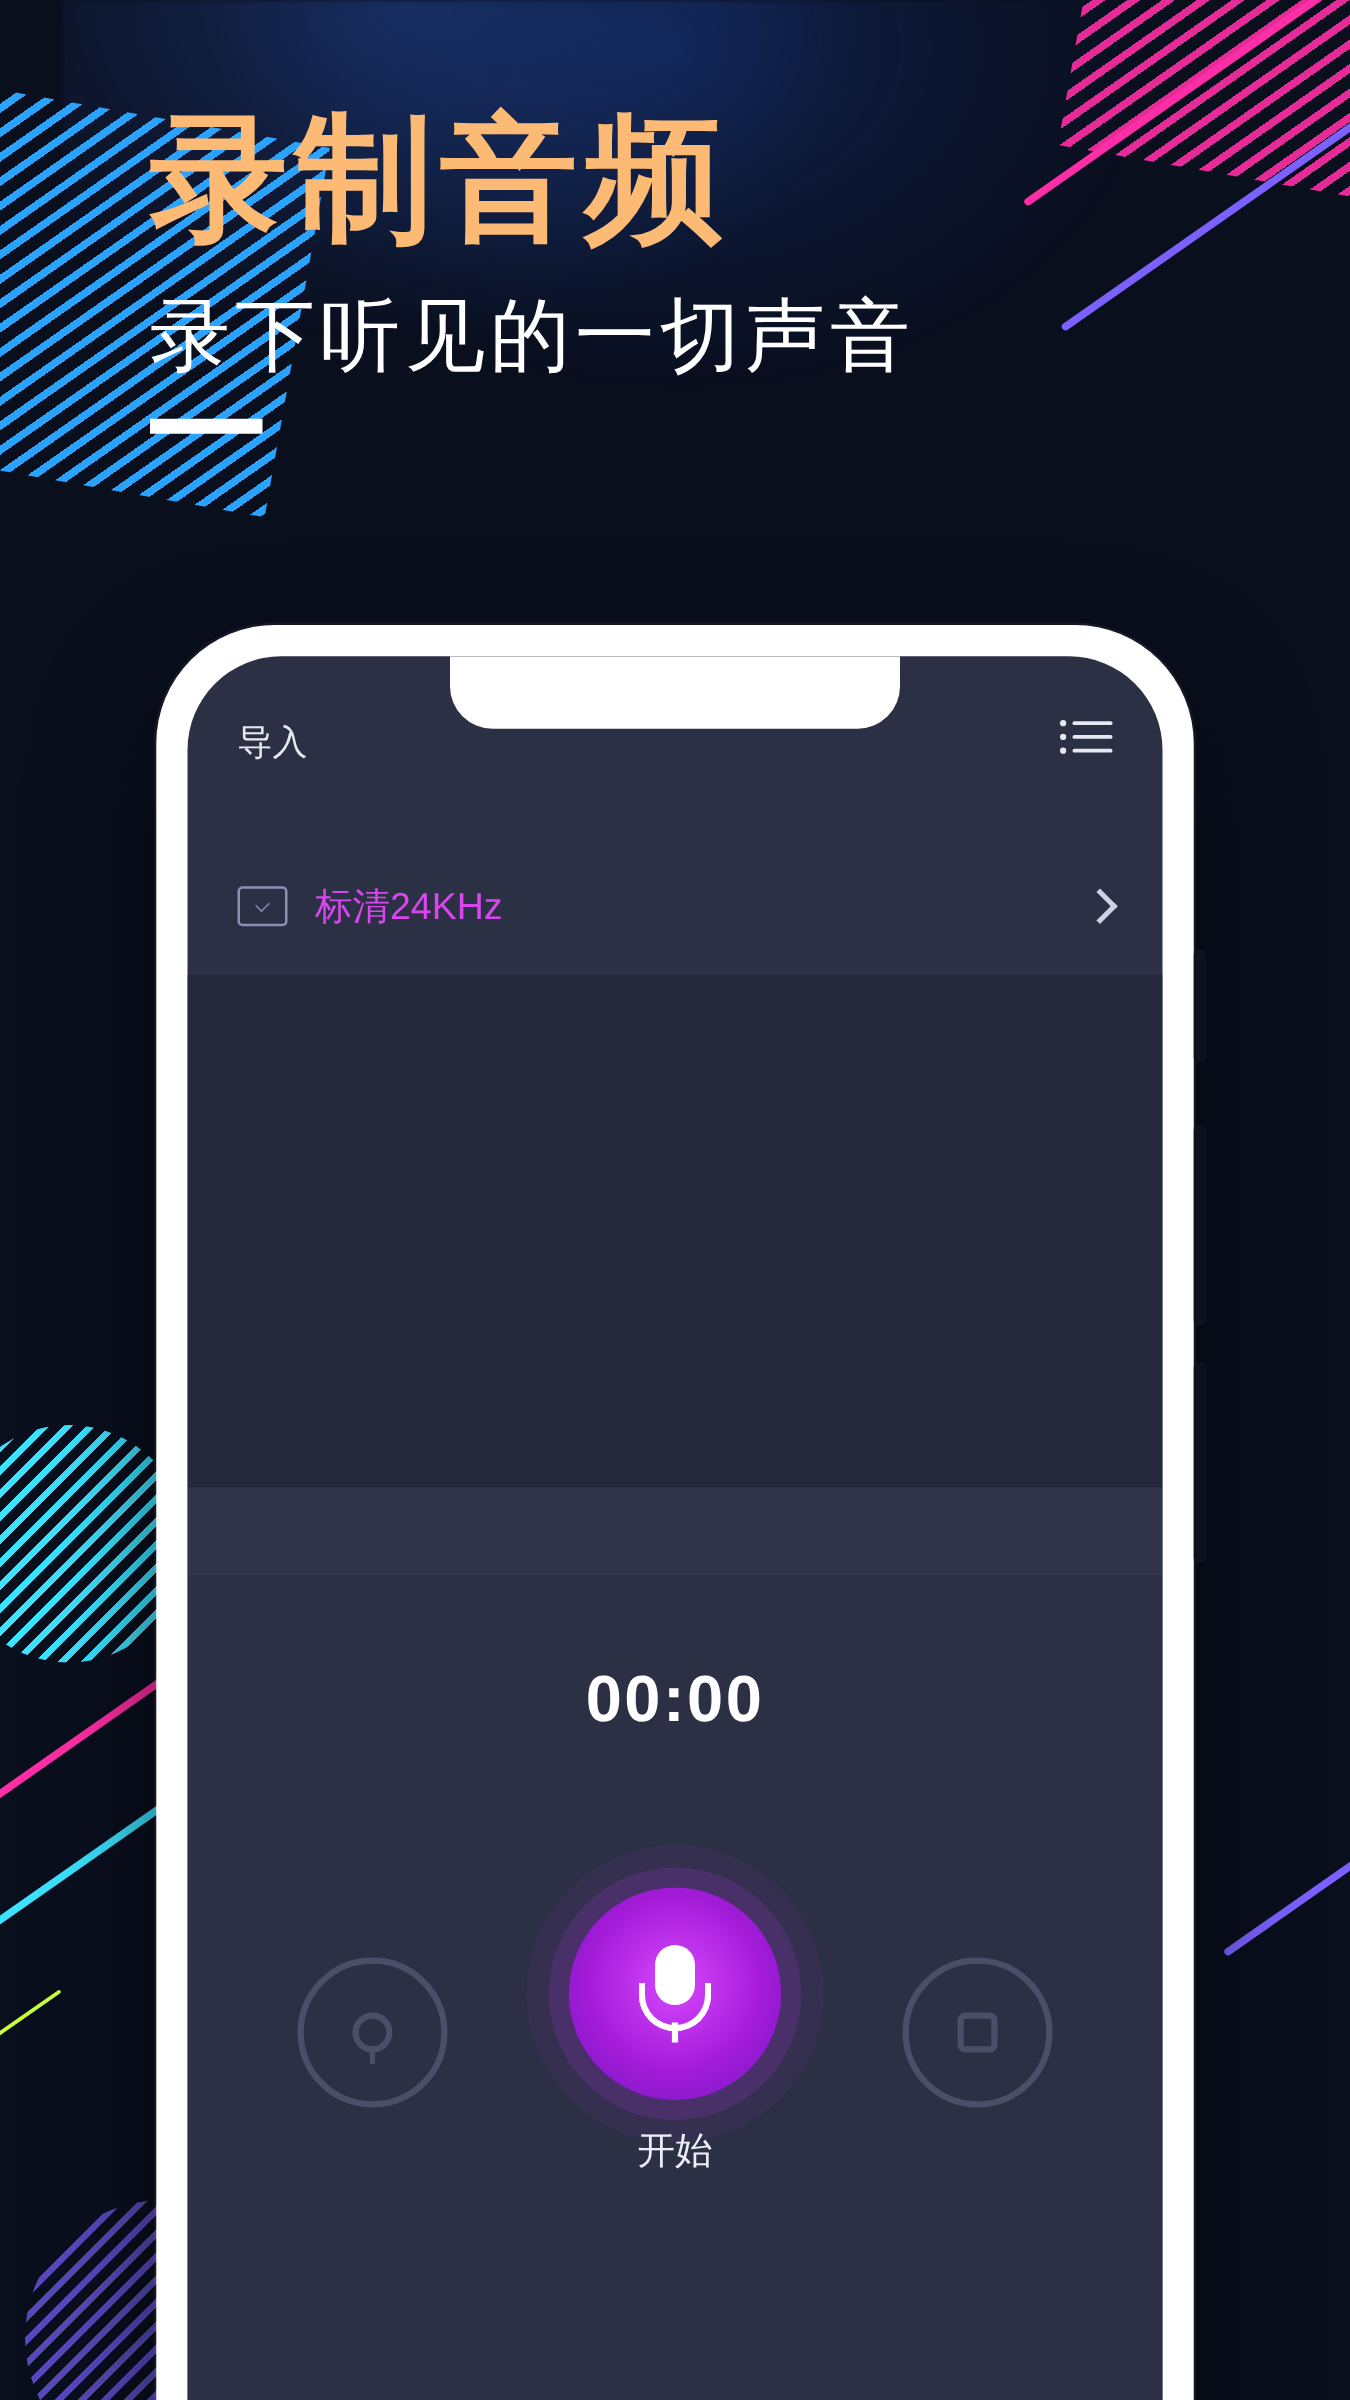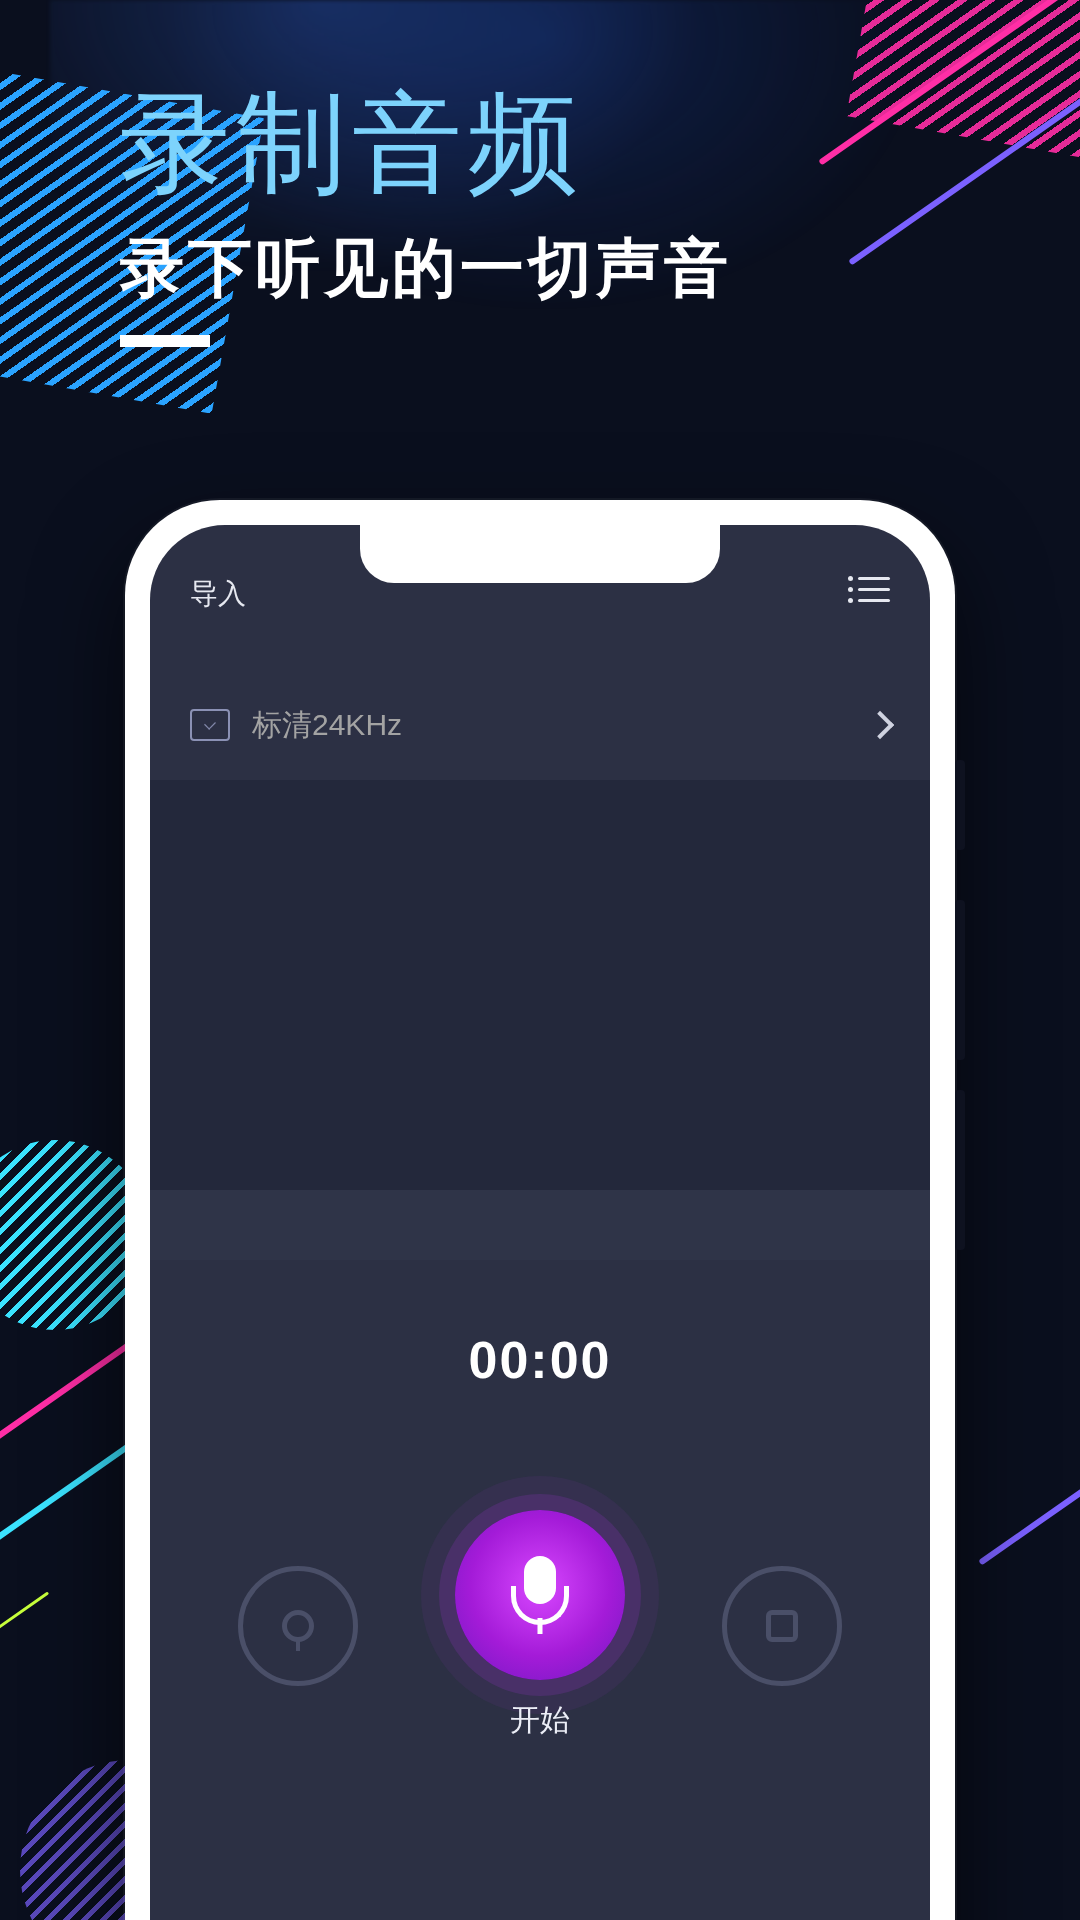--- a/index.html
+++ b/index.html
@@ -37,31 +37,31 @@
     width: 900px; height: 380px;
     background:
       radial-gradient(70% 120% at 30% 0%, rgba(60,120,255,0.25) 0%, rgba(60,120,255,0) 60%),
       radial-gradient(70% 120% at 55% 10%, rgba(30,80,200,0.25) 0%, rgba(30,80,200,0) 60%);
     filter: blur(2px);
   }
 
   .promo-title {
     position: absolute;
     left: 120px; top: 70px;
-    color: #7dd3fc;
+    color: #fdba74;
     font-size: 110px;
-    font-weight: 400;
+    font-weight: 700;
     letter-spacing: 6px;
   }
   .promo-subtitle {
     position: absolute;
     left: 120px; top: 225px;
     color: #ffffff;
     font-size: 64px;
-    font-weight: 700;
+    font-weight: 400;
     letter-spacing: 4px;
   }
   .promo-underline {
     position: absolute;
     left: 120px; top: 335px;
     width: 90px; height: 12px;
     background: #ffffff;
   }
 
   
@@ -144,21 +144,21 @@
   .menu-icon span:nth-child(1){top:2px;}
   .menu-icon span:nth-child(2){top:13px;}
   .menu-icon span:nth-child(3){top:24px;}
 
   .quality-row {
     margin-top: 45px;
     height: 90px;
     padding: 0 40px;
     display: flex;
     align-items: center;
-    color: #a3a3a3;
+    color: #d946ef;
     font-size: 30px;
   }
   .quality-icon {
     width: 40px; height: 32px;
     border: 2.5px solid #8b91b5;
     border-radius: 4px;
     margin-right: 22px;
     position: relative;
   }
   .quality-icon::after{

